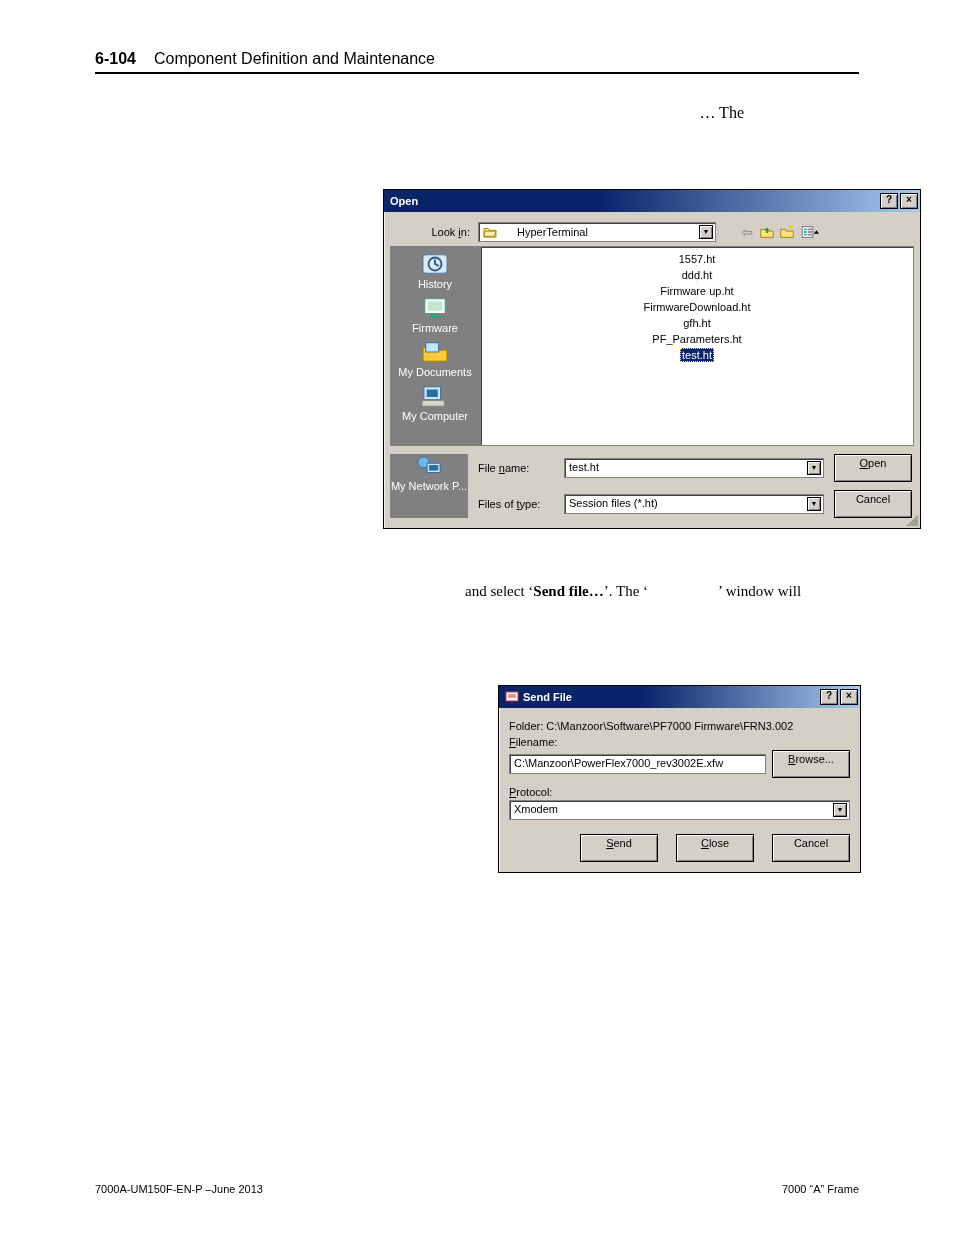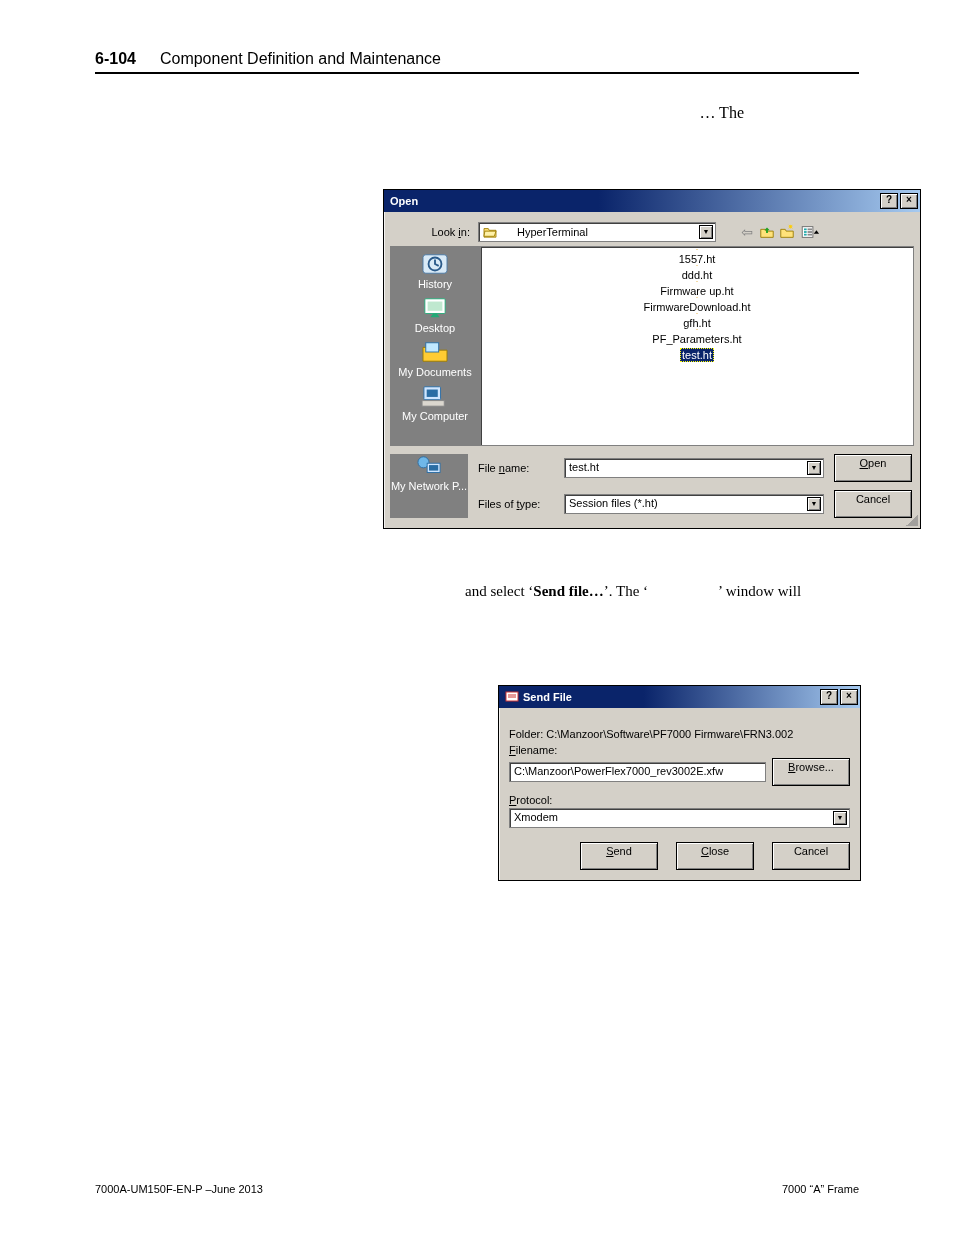--- a/index.html
+++ b/index.html
@@ -14,21 +14,21 @@
     width: 954px;
     height: 1235px;
     position: relative;
     box-sizing: border-box;
     padding: 50px 95px 40px 95px;
   }
   
   .hdr {
     display: flex;
     align-items: baseline;
-    gap: 24px;
+    gap: 18px;
     font-family: Arial, sans-serif;
   }
   .hdr-num {
     font-weight: 700;
     font-size: 16px;
   }
   .hdr-title {
     font-size: 16px;
   }
   .hdr-rule {
@@ -261,21 +261,21 @@
       linear-gradient(135deg, transparent 50%, #808080 50%);
     opacity: .6;
   }
   
   .send-dlg {
     left: 465px;
     top: 685px;
     width: 361px;
   }
   .send-body {
-    padding: 16px 10px 10px 10px;
+    padding: 8px 10px 10px 10px;
   }
   .sf-row { margin-top: 4px; }
   .sf-filename-row {
     display: flex;
     gap: 6px;
     align-items: center;
     margin-top: 2px;
   }
   .sf-filename-row .win-input { flex: 1; height: 20px; }
   .sf-filename-row .win-btn { width: 76px; height: 22px; }
@@ -381,21 +381,21 @@
               <path d="M16 8v5l4 2" stroke="#2a5a8a" stroke-width="2" fill="none"></path>
             </svg>
             <span>History</span>
           </div>
           <div class="place">
             <svg class="place-ico" viewBox="0 0 32 26">
               <rect x="5" y="3" width="22" height="16" rx="1" fill="#fff" stroke="#2a7"></rect>
               <rect x="8" y="6" width="16" height="10" fill="#bfe8cf"></rect>
               <path d="M14 19h4l3 4H11z" fill="#2a7"></path>
             </svg>
-            <span>Desktop</span>
+            <span>Firmware</span>
           </div>
           <div class="place">
             <svg class="place-ico" viewBox="0 0 32 26">
               <path d="M3 8h10l2 3h14v12H3z" fill="#ffcc33" stroke="#9a7b00"></path>
               <rect x="6" y="3" width="14" height="10" fill="#bfe8ff" stroke="#2a6da4"></rect>
             </svg>
             <span>My Documents</span>
           </div>
           <div class="place">
             <svg class="place-ico" viewBox="0 0 32 26">

